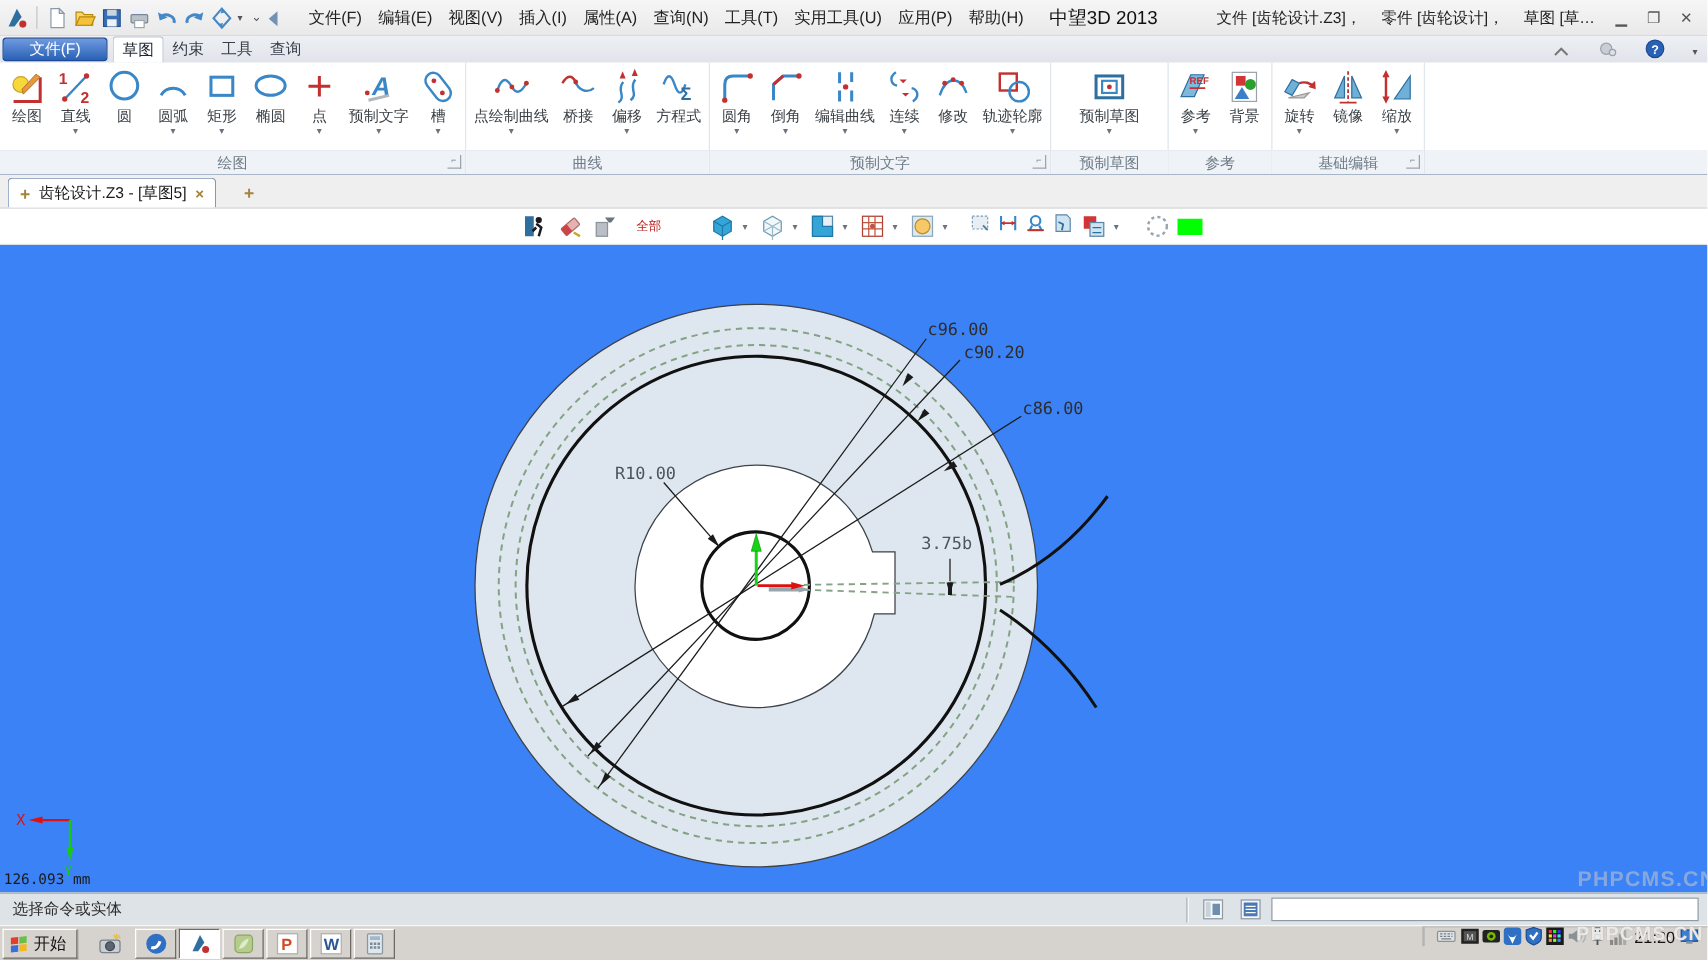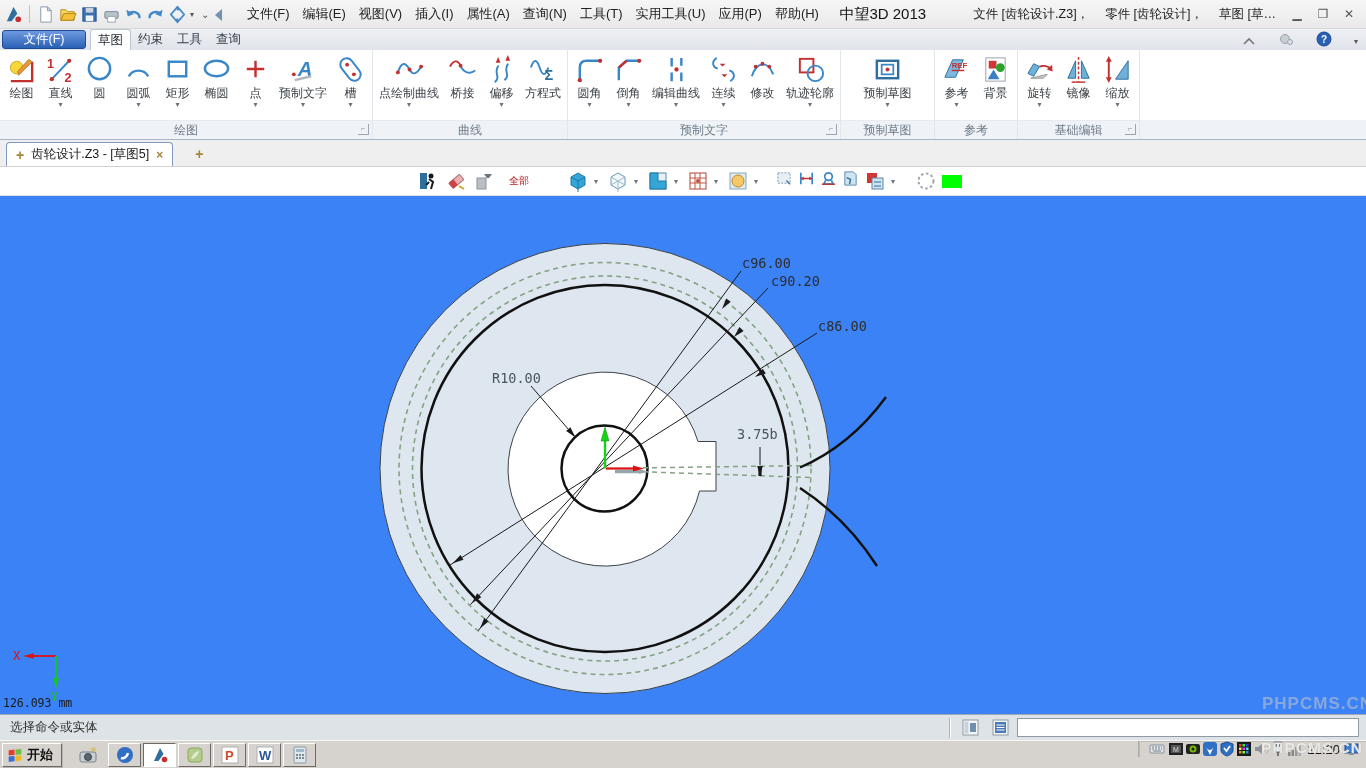--- a/index.html
+++ b/index.html
@@ -41,21 +41,21 @@
 .vdd{font-size:8px;color:#6b7380;width:8px}
 .alltext{font-size:10px;color:#b91c1c;margin:0 14px 0 10px}
 .vgap{width:14px}
 .canvas{position:relative;height:518px;background:#3b82f6}
 .statusbar{height:26px;background:#dee3e7;border-top:1px solid #9fa9b1;display:flex;align-items:center;font-size:12.5px;color:#2e2e2e;position:relative}
 .statusbar .msg{padding-left:10px}
 .st-sep{position:absolute;left:949px;top:3px;width:1px;height:20px;background:#aab4bc;box-shadow:1px 0 0 #fff}
 .sticon{position:absolute;top:4px;width:17px;height:17px}
 .stinput{position:absolute;left:1017px;top:3px;width:342px;height:19px;border:1px solid #8f9aa5;background:#fff}
 .taskbar{height:28px;background:#d6d3ce;border-top:1px solid #f8f7f4;display:flex;align-items:center;position:relative}
-.startbtn{width:60px;height:24px;margin-left:2px;background:#d6d3ce;border:1px solid;border-color:#fff #6d6a65 #6d6a65 #fff;box-shadow:1px 1px 0 #00000022;display:flex;align-items:center;gap:3px;padding-left:3px;font-size:13px;font-weight:bold;color:#111;white-space:nowrap}
+.startbtn{width:60px;height:24px;margin-left:2px;background:#d6d3ce;border:1px solid;border-color:#fff #6d6a65 #6d6a65 #fff;box-shadow:1px 1px 0 #00000022;display:flex;align-items:center;gap:3px;padding-left:3px;font-size:13px;font-weight:normal;color:#111;white-space:nowrap}
 .tkicon{width:20px;height:20px}
 .qlbtn{width:33px;height:24px;margin-left:2px;background:#d6d3ce;border:1px solid;border-color:#fff #6d6a65 #6d6a65 #fff;display:flex;align-items:center;justify-content:center}
 .qlbtn.active{background:#fff;border-color:#6d6a65 #fff #fff #6d6a65}
 .tray{position:absolute;right:0;top:0;height:16px;display:flex;align-items:center;gap:1px;padding:0 6px 0 8px;border-left:1px solid #aaa;box-shadow:inset 1px 1px 0 #bbb}
 .tray .clk{font-size:13px;color:#111;margin:0 3px}
 .trayicon{width:16px;height:16px}
 .watermark1{position:absolute;left:1262px;top:694px;font-size:17px;font-weight:bold;color:rgba(200,200,200,.55);letter-spacing:1px;z-index:50;font-family:"Liberation Sans",sans-serif}
 .watermark2{position:absolute;left:1261px;top:739px;font-size:15.5px;font-weight:bold;color:rgba(238,236,232,.95);letter-spacing:1px;z-index:50;text-shadow:0 0 1px #aaa}
 </style>
 </head>

